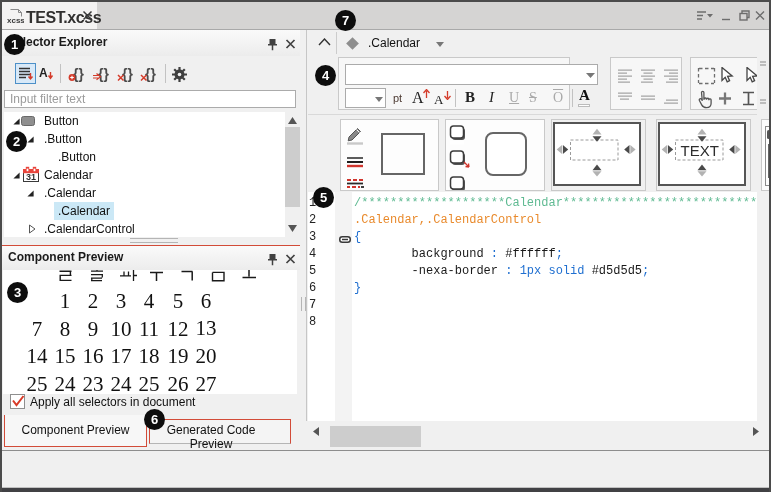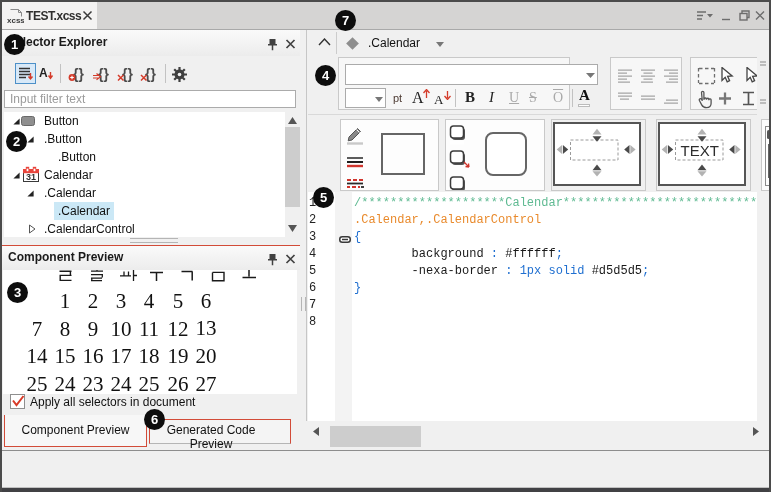--- a/index.html
+++ b/index.html
@@ -29,21 +29,21 @@
 <body>
 <div id="win">
 
   <div class="abs" style="left:2px;top:2px;width:767px;height:27px;background:#d5d4d3">
     <div class="abs" style="left:0;top:0;width:95px;height:27px;background:#f4f3f2">
       <svg style="position:absolute;left:5px;top:6px" width="17" height="16" viewBox="0 0 17 16">
         <path d="M3.5 1.5 h8 l3 3 v4" fill="none" stroke="#8a8a8a" stroke-width="1"></path>
         <path d="M11.5 1.5 v3 h3" fill="none" stroke="#8a8a8a" stroke-width="1"></path>
         <text x="0" y="15" font-size="8" font-weight="bold" fill="#3a3a3a" font-family="Liberation Sans">xcss</text>
       </svg>
-      <span class="abs" style="left:24px;top:7px;font-size:12px;font-weight:bold;letter-spacing:-0.45px;color:#31302f">TEST.xcss</span>
+      <span class="abs" style="left:24px;top:7px;font-size:16px;font-weight:bold;letter-spacing:-0.45px;color:#31302f">TEST.xcss</span>
       <svg style="position:absolute;left:80px;top:8px" width="11" height="11" viewBox="0 0 11 11">
         <path d="M1.5 1.5 L9.5 9.5 M9.5 1.5 L1.5 9.5" stroke="#3a3a3a" stroke-width="1.5"></path>
       </svg>
     </div>
     <svg style="position:absolute;left:694px;top:7px" width="70" height="13" viewBox="0 0 70 13">
       <g stroke="#6d6d6d" stroke-width="1.4" fill="none">
         <path d="M1 3 h9 M1 6.5 h6 M1 10 h5"></path>
         <path d="M11 5 l3 3.5 3-3.5" fill="#6d6d6d" stroke="none"></path>
         <path d="M26 10.5 h8"></path>
         <rect x="44" y="4.5" width="7" height="6.5"></rect>

